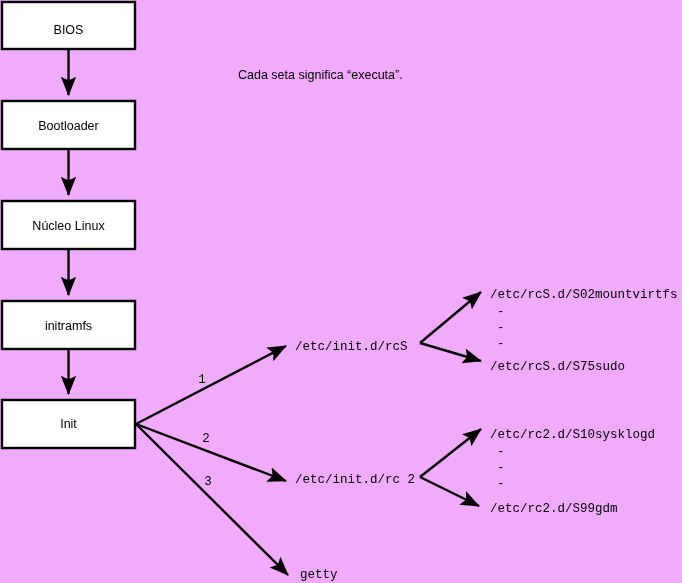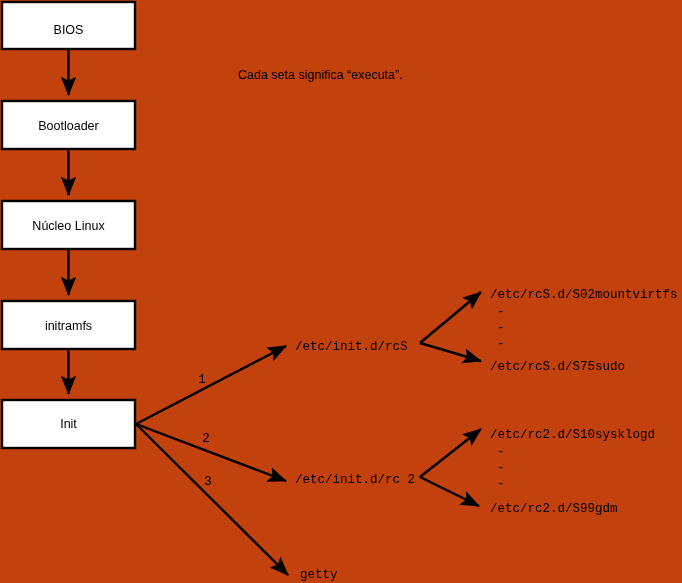--- a/index.html
+++ b/index.html
@@ -7,21 +7,21 @@
     padding: 0;
     background: #ffffff;
   }
   body {
     font-family: "Liberation Sans", sans-serif;
   }
   #canvas {
     position: relative;
     width: 682px;
     height: 583px;
-    background: #c2410c;
+    background: #f0abfc;
     overflow: hidden;
   }
   #diagram-svg {
     position: absolute;
     left: 0;
     top: 0;
     width: 682px;
     height: 583px;
   }
   .box-label {

